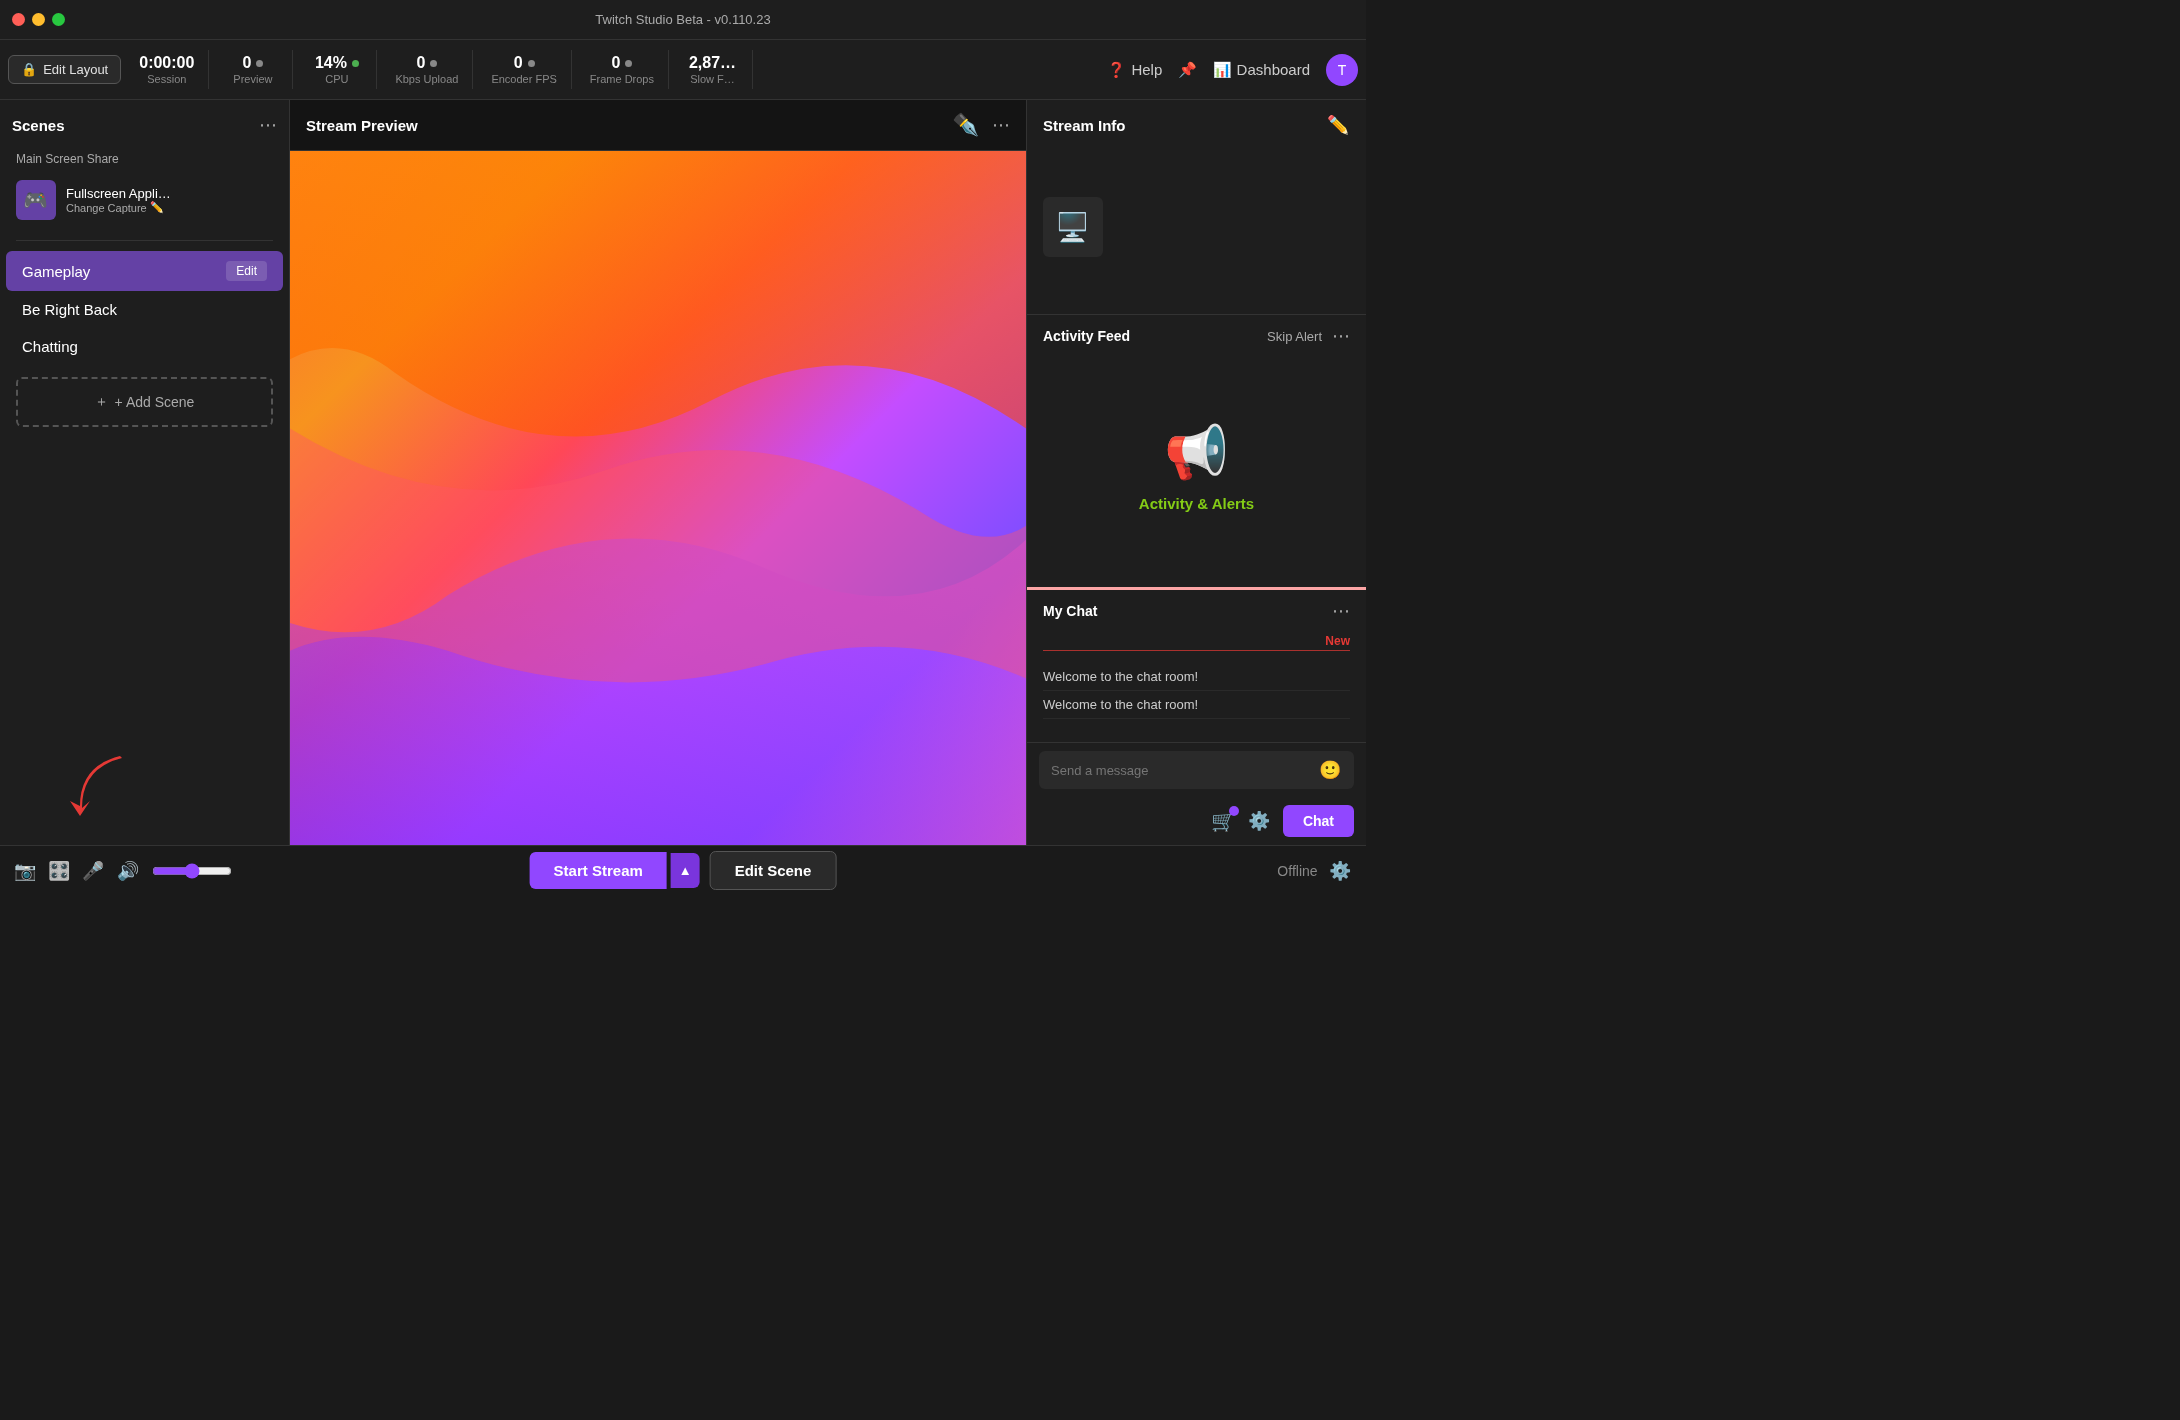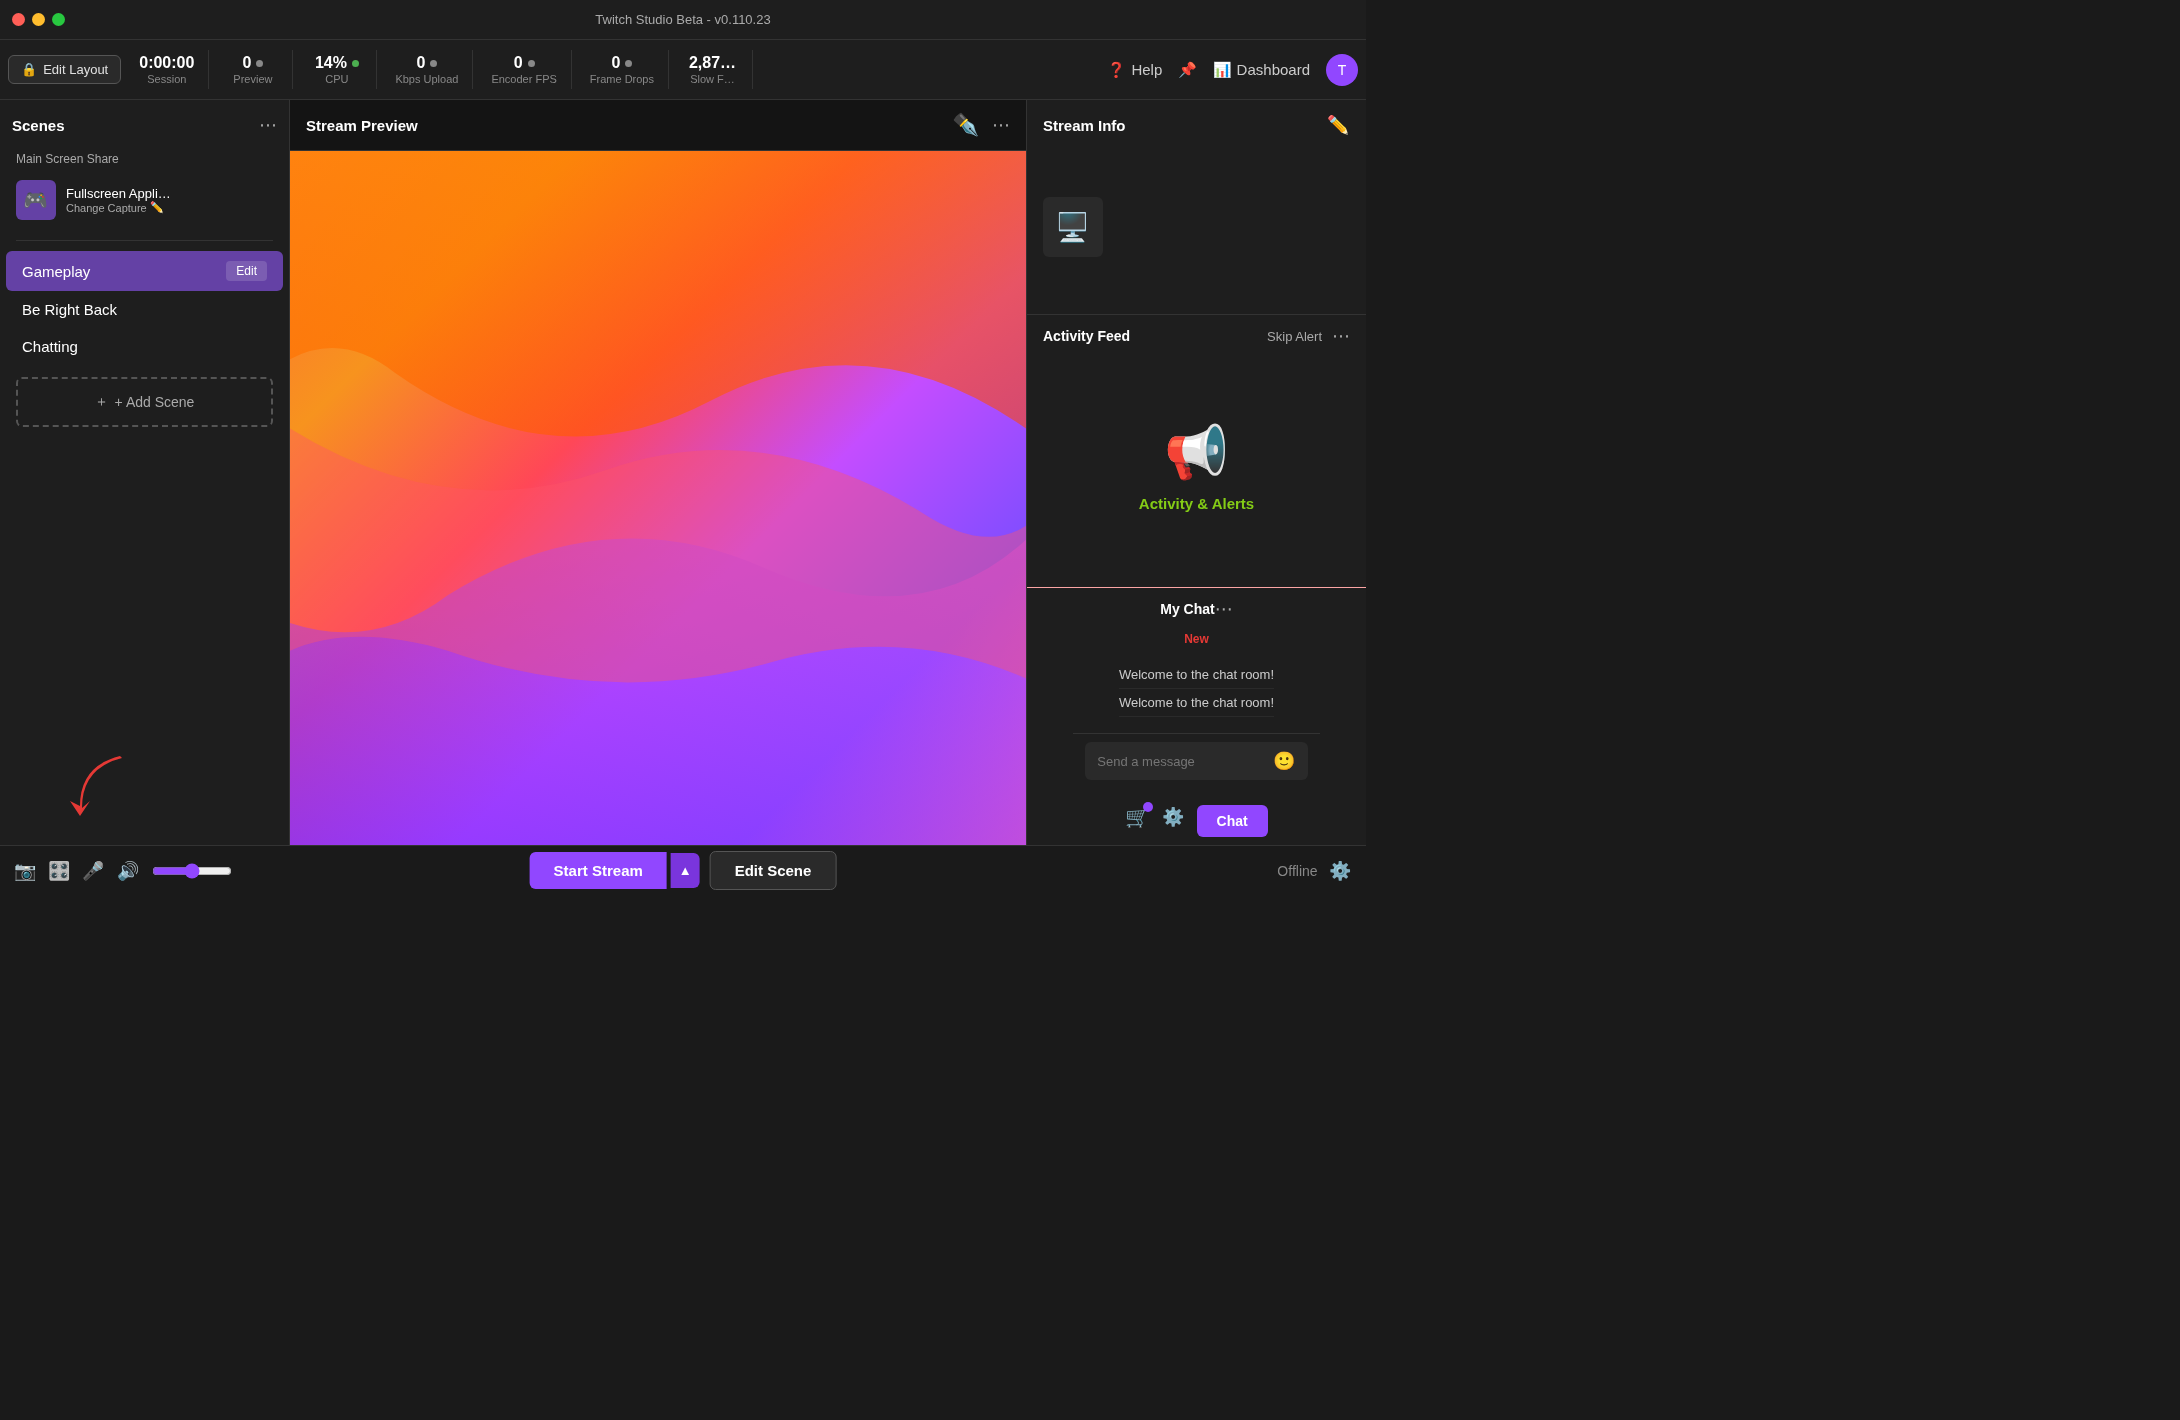--- a/index.html
+++ b/index.html
@@ -363,25 +363,24 @@
       font-size: 12px;
       color: #aaa;
       line-height: 1.5;
     }
     .activity-link {
       color: #9147ff;
     }
 
     
     .chat-section {
-      border-top: 1px solid #fca5a5;
+      border-top: 3px solid #fca5a5;
       display: flex;
       flex-direction: column;
       flex: 1;
-      align-items: center;
     }
     .chat-header {
       display: flex;
       align-items: center;
       justify-content: space-between;
       padding: 10px 16px 8px;
     }
     .chat-title {
       font-size: 14px;
       font-weight: 600;
@@ -470,21 +469,20 @@
     }
     .chat-btn {
       background: #9147ff;
       border: none;
       color: #fff;
       border-radius: 6px;
       padding: 8px 20px;
       font-size: 14px;
       font-weight: 600;
       cursor: pointer;
-      margin-top: 9px;
     }
 
     
     .bottom-bar {
       height: 50px;
       background: #1a1a1a;
       border-top: 1px solid #333;
       display: flex;
       align-items: center;
       padding: 0 14px;

